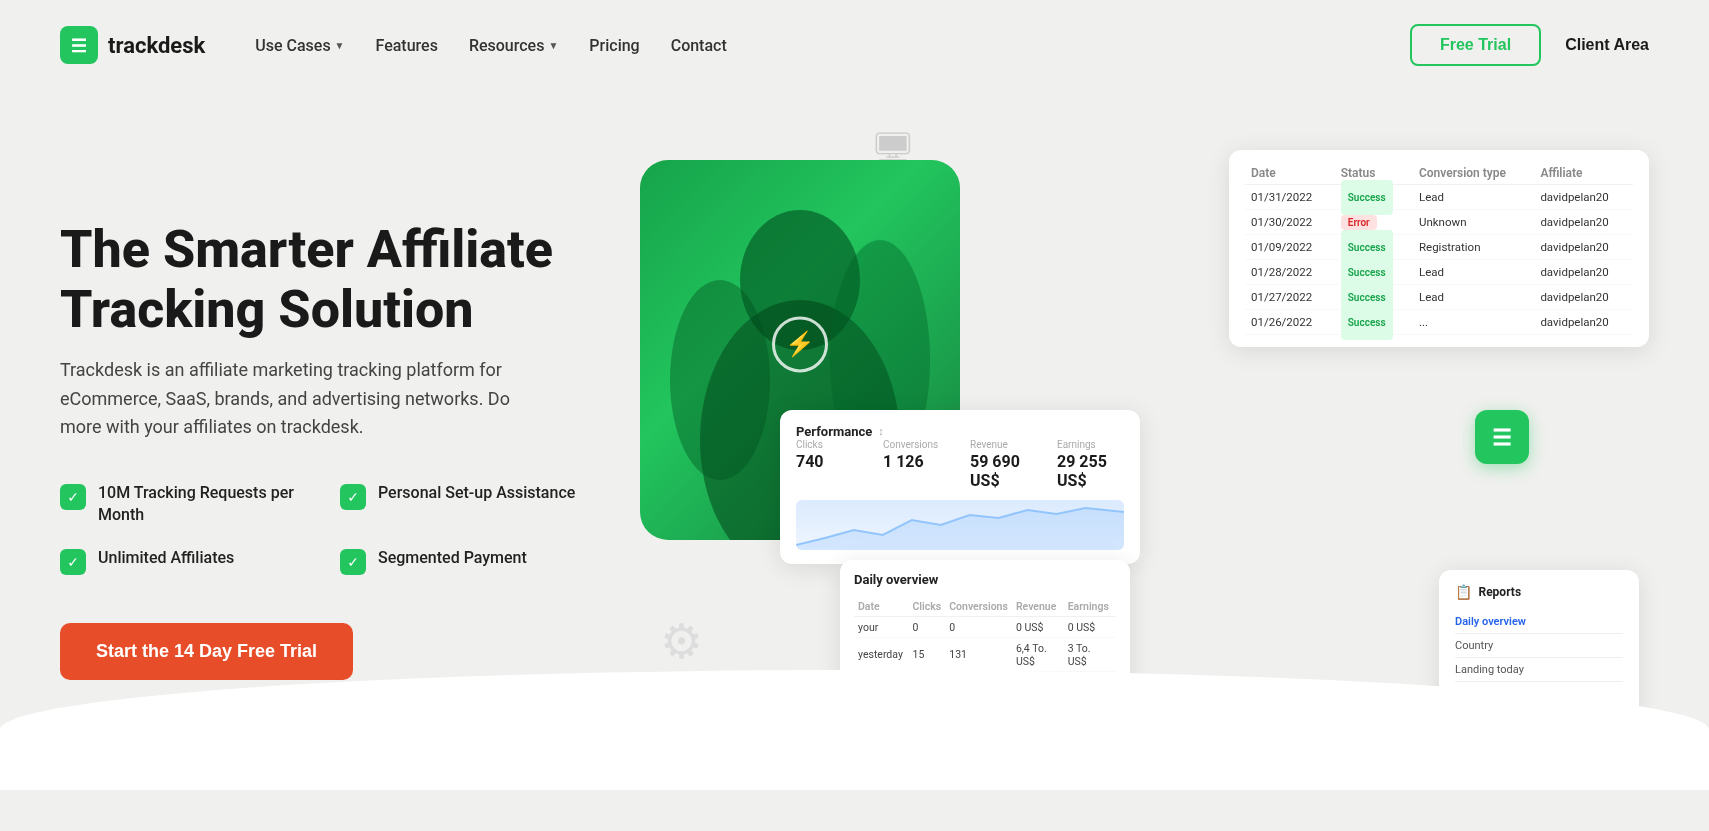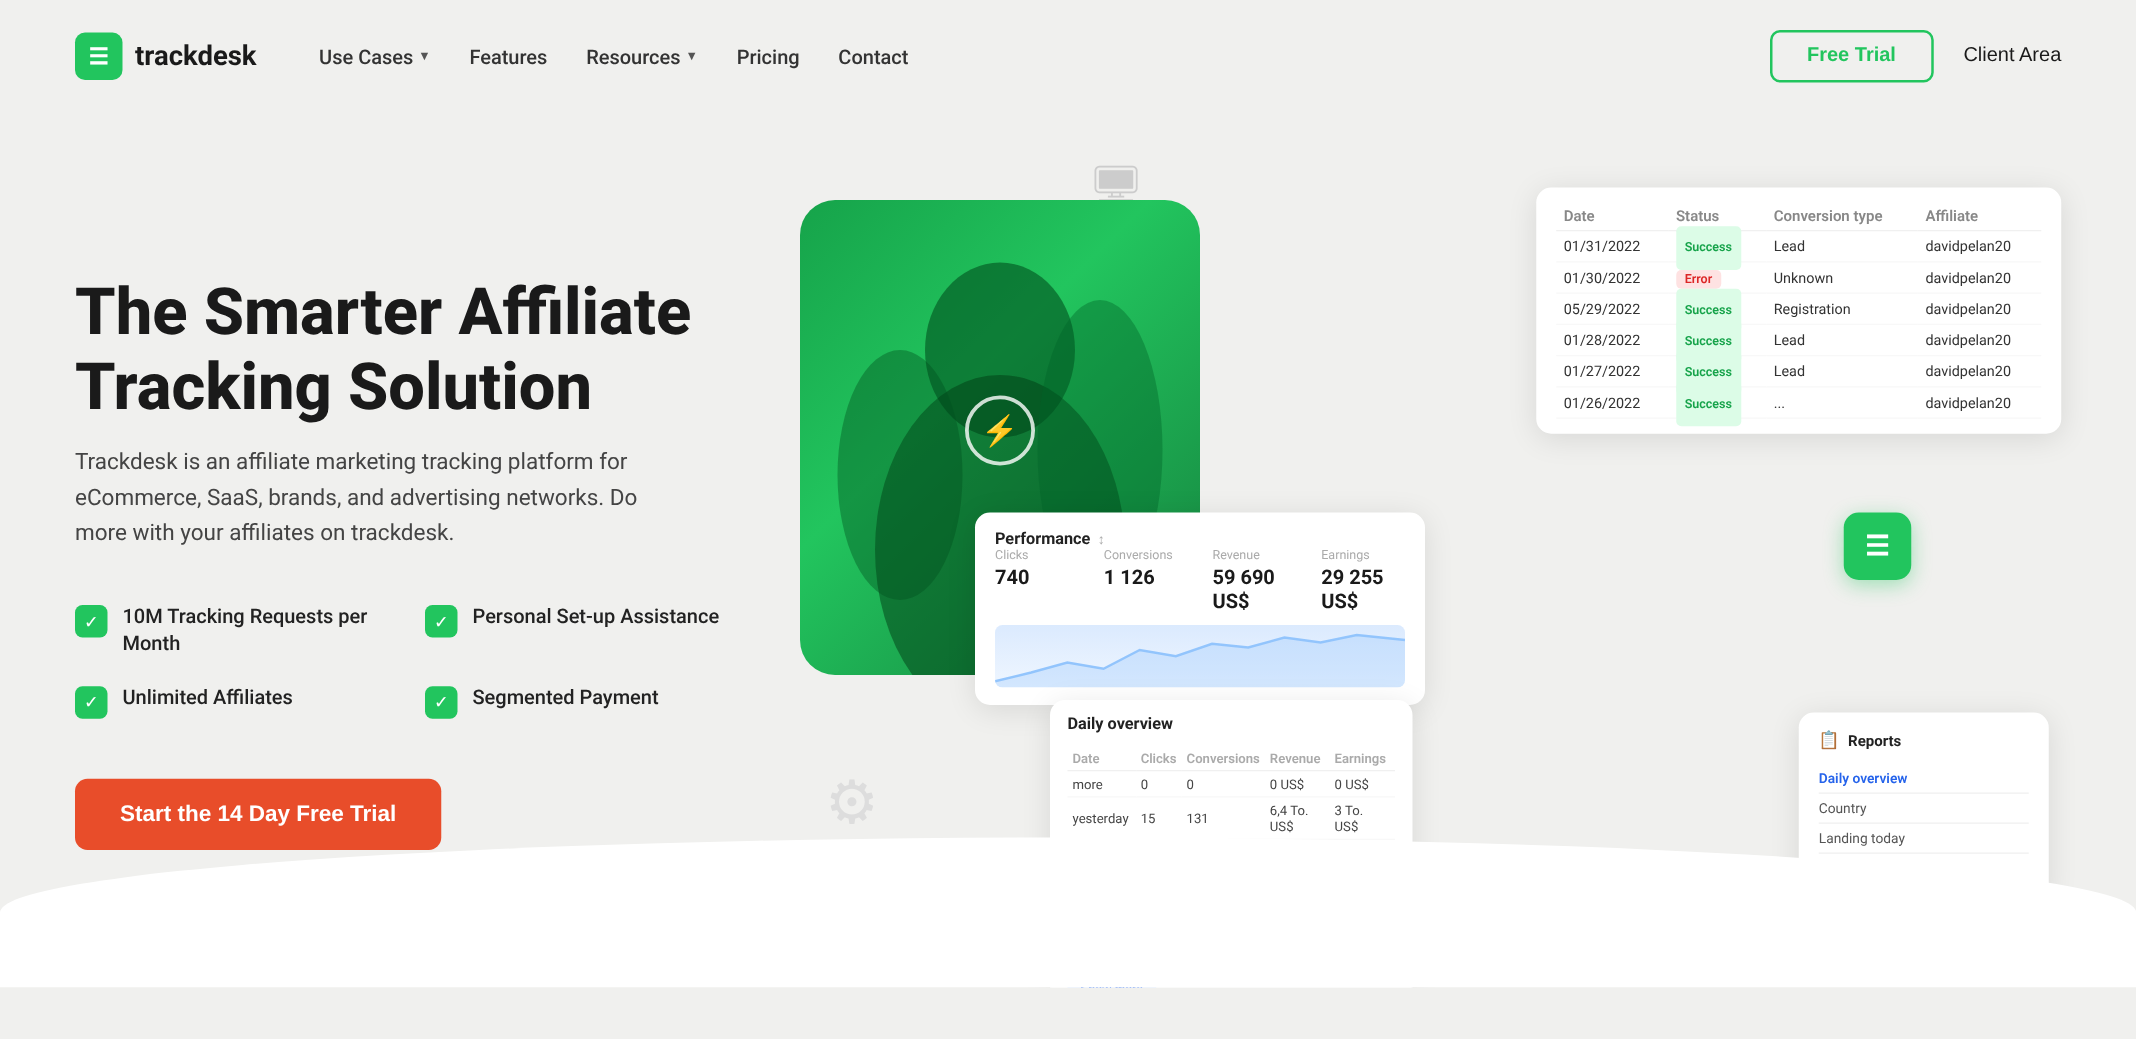--- a/index.html
+++ b/index.html
@@ -73,21 +73,21 @@
       color: #22c55e;
       padding: 10px 28px;
       border-radius: 8px;
       font-size: 16px;
       font-weight: 600;
       cursor: pointer;
     }
     .btn-client-area {
       font-size: 16px;
       color: #1a1a1a;
-      font-weight: 400;
+      font-weight: 700;
       cursor: pointer;
       background: none;
       border: none;
     }
 
     
     .hero {
       display: flex;
       align-items: center;
       padding: 20px 60px 0 60px;
@@ -531,21 +531,21 @@
     <td>Lead</td>
     <td>davidpelan20</td>
   </tr>
             <tr>
     <td>01/30/2022</td>
     <td><span class="badge-error">Error</span></td>
     <td>Unknown</td>
     <td>davidpelan20</td>
   </tr>
             <tr>
-    <td>05/29/2022</td>
+    <td>01/09/2022</td>
     <td><span class="badge-success">Success</span></td>
     <td>Registration</td>
     <td>davidpelan20</td>
   </tr>
             <tr>
     <td>01/28/2022</td>
     <td><span class="badge-success">Success</span></td>
     <td>Lead</td>
     <td>davidpelan20</td>
   </tr>
@@ -603,21 +603,21 @@
           <tr>
             <th>Date</th>
             <th>Clicks</th>
             <th>Conversions</th>
             <th>Revenue</th>
             <th>Earnings</th>
           </tr>
         </thead>
         <tbody id="daily-body">
             <tr>
-              <td>more</td>
+              <td>your</td>
               <td>0</td>
               <td>0</td>
               <td>0 US$</td>
               <td>0 US$</td>
             </tr>
             <tr>
               <td>yesterday</td>
               <td>15</td>
               <td>131</td>
               <td>6,4 To. US$</td>

